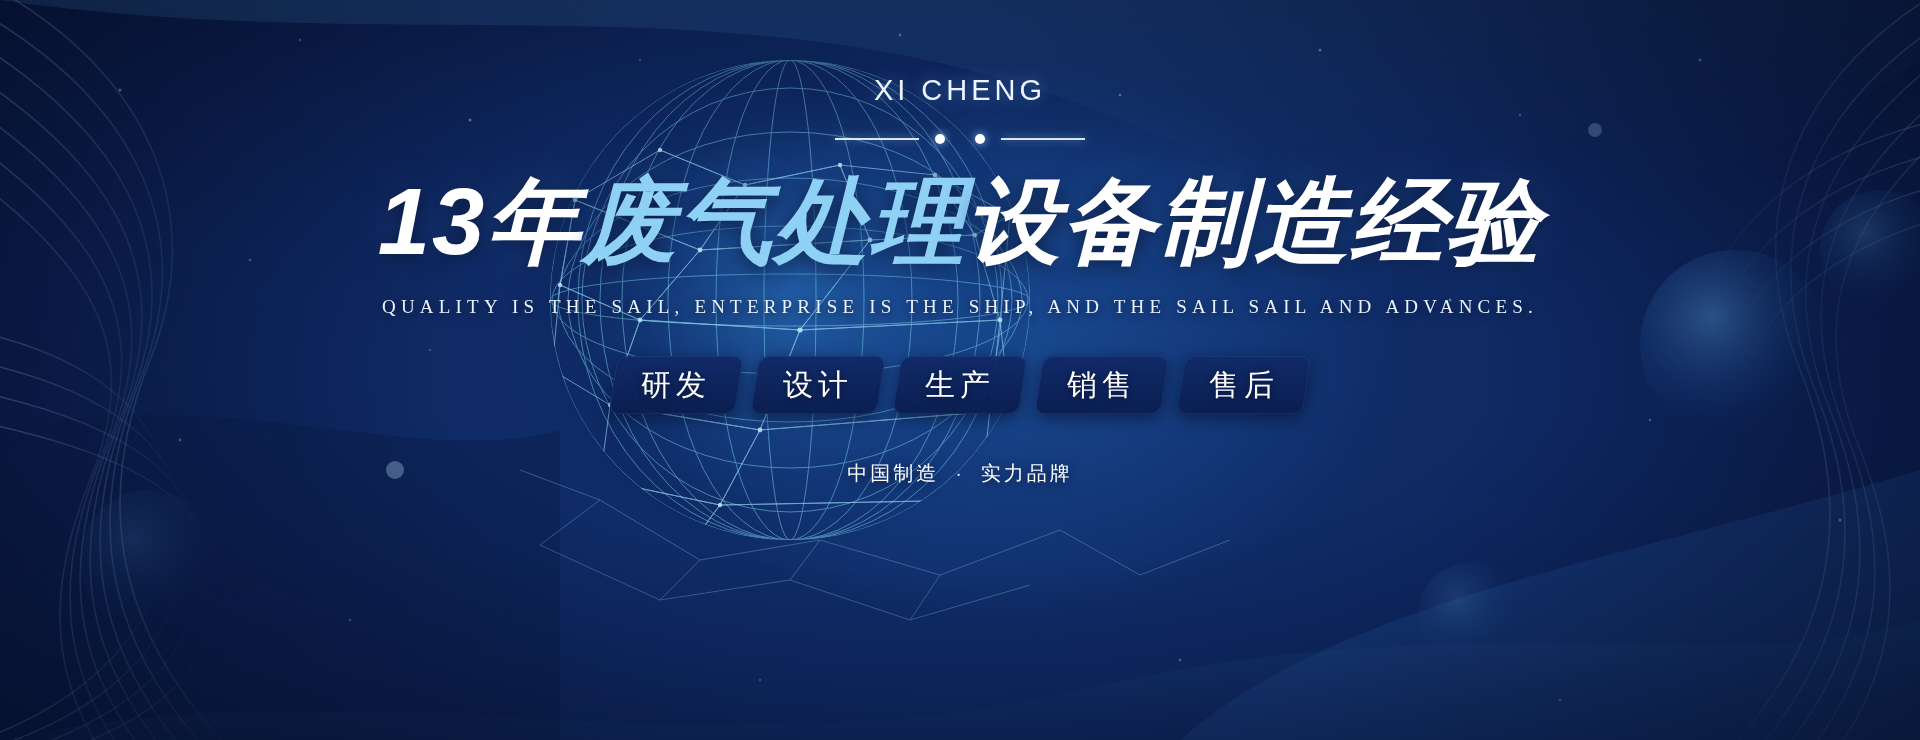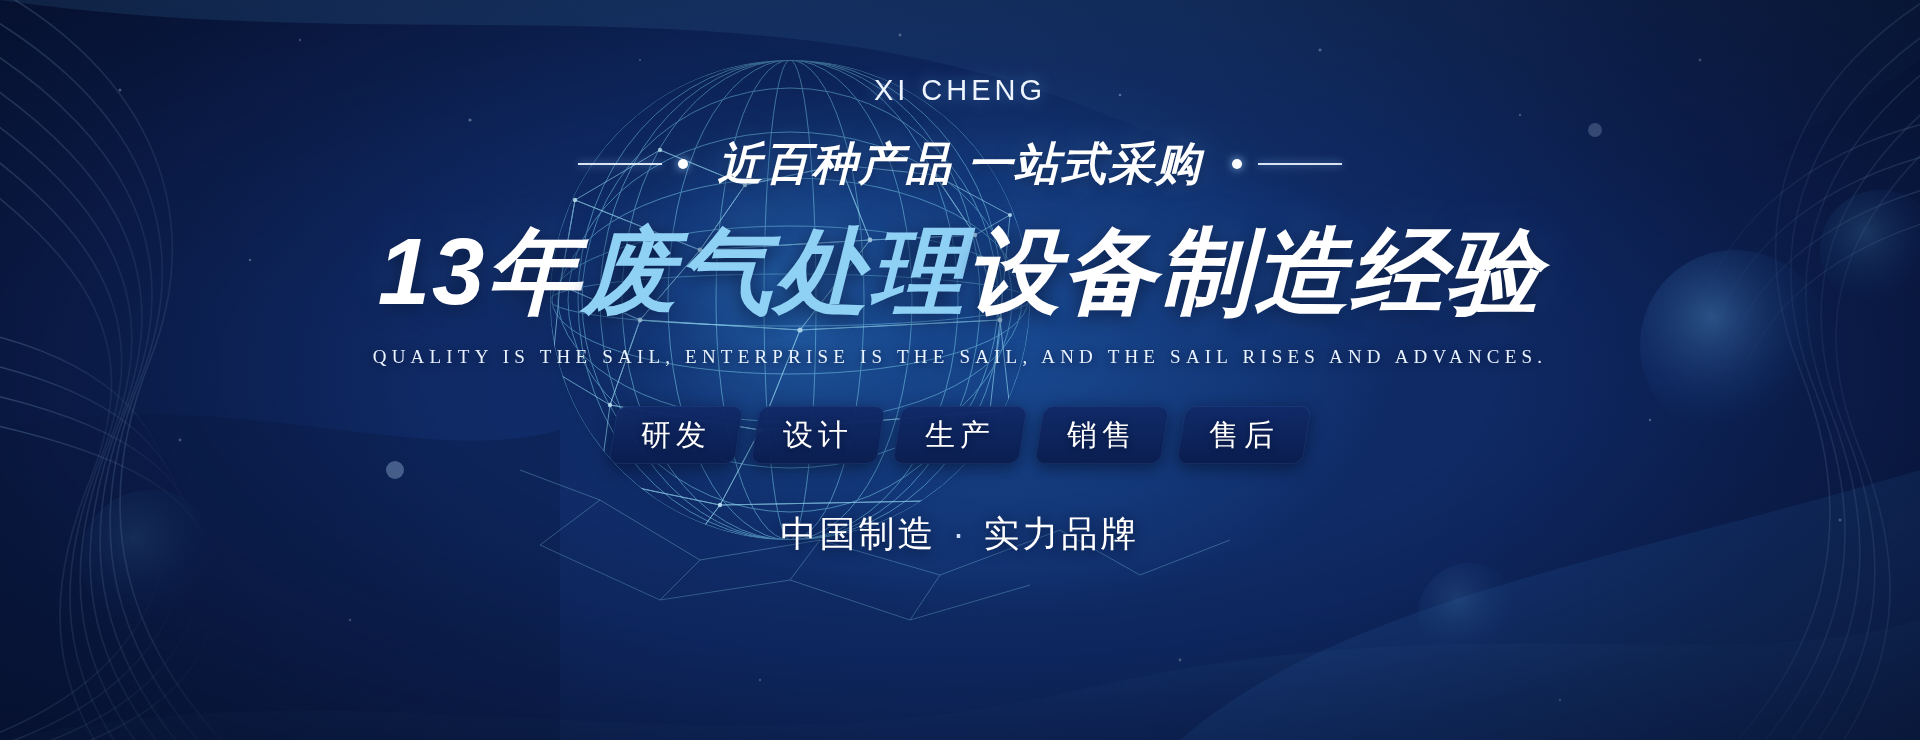--- a/index.html
+++ b/index.html
@@ -114,21 +114,21 @@
     color:#ffffff;
     font-size:30px;
     letter-spacing:5px;
     font-weight:400;
     text-shadow:0 1px 6px rgba(6,18,48,0.8);
   }
 
   .footline{
     margin-top:46px;
     color:#ffffff;
-    font-size:36px;
+    font-size:20px;
     letter-spacing:3px;
     white-space:nowrap;
     text-shadow:0 2px 12px rgba(6,18,48,0.85);
   }
   .footline .sep{ margin:0 16px; color:#cfe3ff; }
 </style>
 </head>
 <body>
 
 <div class="banner">
@@ -305,32 +305,31 @@
 
   <div class="content">
 
     <div class="brand-en">XI CHENG</div>
 
     <div class="subhead-row">
       <span class="deco left">
         <span class="bar"></span>
         <span class="dot"></span>
       </span>
-      <div class="subhead">近百种产品 一站式采购</div>
       <span class="deco right">
         <span class="dot"></span>
         <span class="bar"></span>
       </span>
     </div>
 
     <div class="headline">
       <span class="w">13年</span><span class="b">废气处理</span><span class="w">设备制造经验</span>
     </div>
 
-    <div class="tagline">QUALITY IS THE SAIL, ENTERPRISE IS THE SAIL, AND THE SAIL RISES AND ADVANCES.</div>
+    <div class="tagline">QUALITY IS THE SAIL, ENTERPRISE IS THE SHIP, AND THE SAIL SAIL AND ADVANCES.</div>
 
     <div class="chips">
       <div class="chip">
         <span>研发</span>
       </div>
       <div class="chip">
         <span>设计</span>
       </div>
       <div class="chip">
         <span>生产</span>

